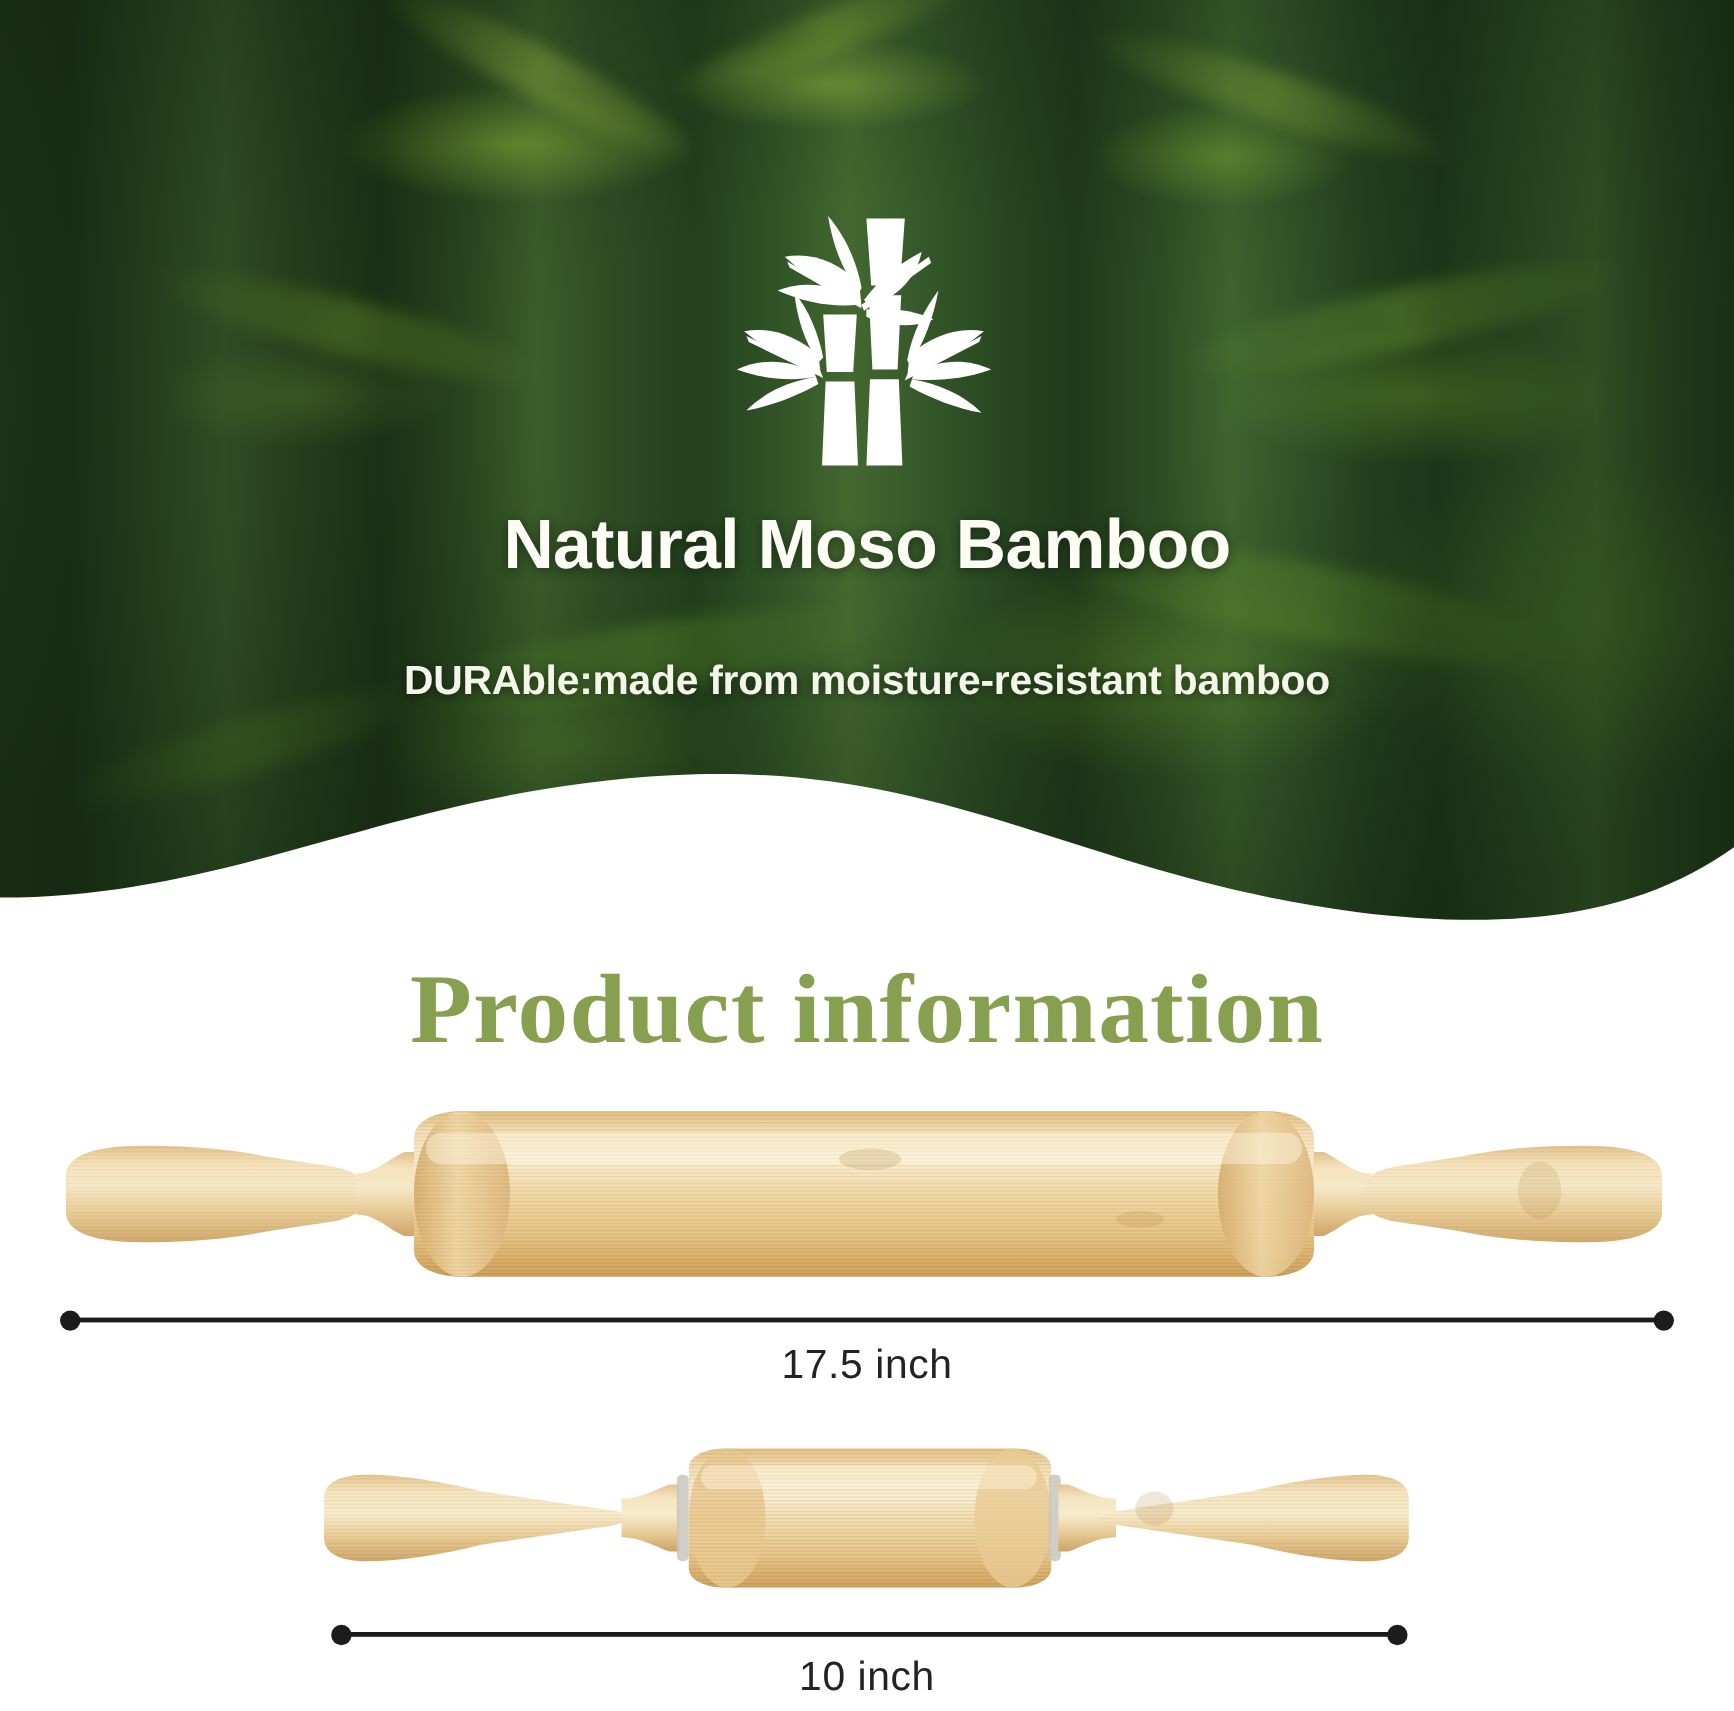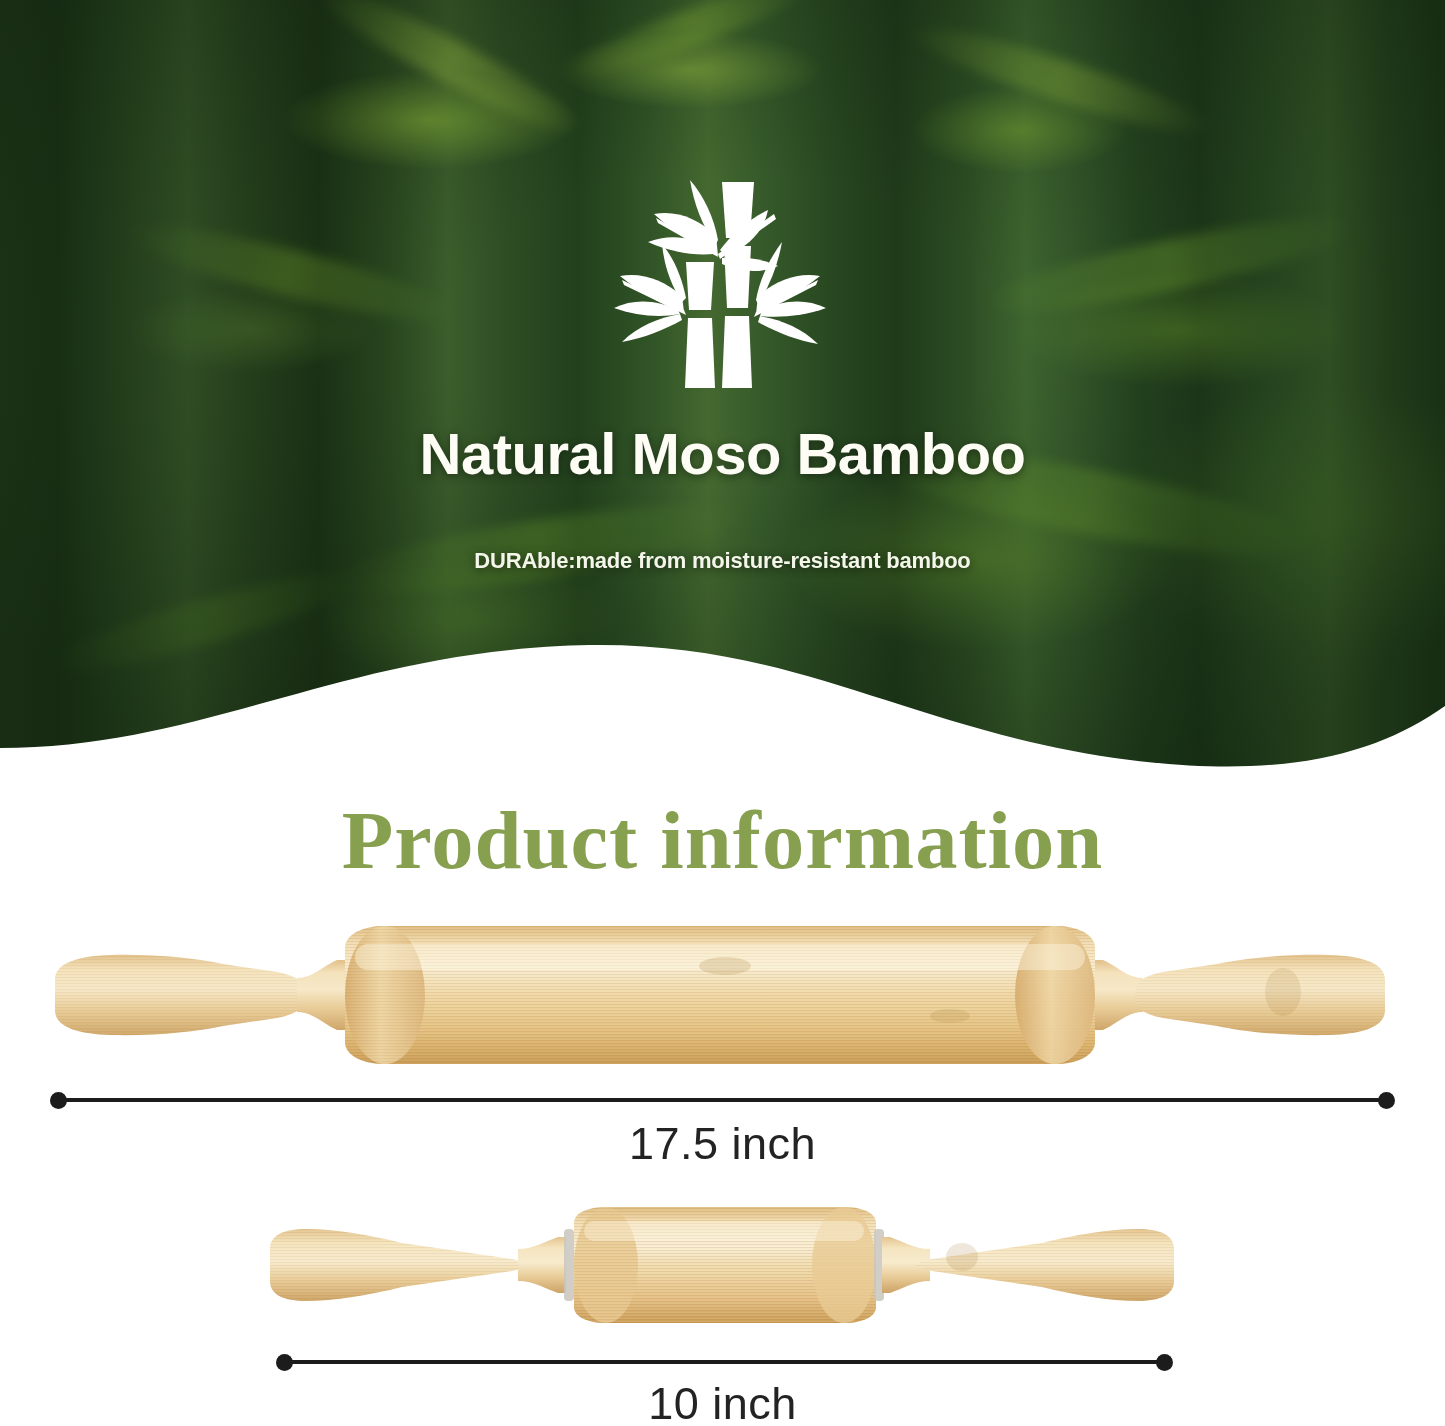--- a/index.html
+++ b/index.html
@@ -96,21 +96,21 @@
   }
   .hero-sub {
     position: absolute;
     left: 0;
     top: 548px;
     width: 1445px;
     text-align: center;
     color: #f4f6ea;
     font-family: "Liberation Sans", sans-serif;
     font-weight: bold;
-    font-size: 22px;
+    font-size: 34px;
     letter-spacing: -0.2px;
     text-shadow: 0 2px 8px rgba(0,0,0,0.5);
     white-space: nowrap;
   }
 
   
   .wave {
     position: absolute;
     left: 0;
     top: 620px;
@@ -150,21 +150,21 @@
     width: 17px;
     height: 17px;
     border-radius: 50%;
     background: #1c1c1c;
   }
   .measure-label {
     position: absolute;
     text-align: center;
     color: #232323;
     font-family: "Liberation Sans", sans-serif;
-    font-size: 45px;
+    font-size: 34px;
     font-weight: normal;
     letter-spacing: 0.5px;
     white-space: nowrap;
   }
 </style>
 </head>
 <body>
 
 <div id="page">
 

